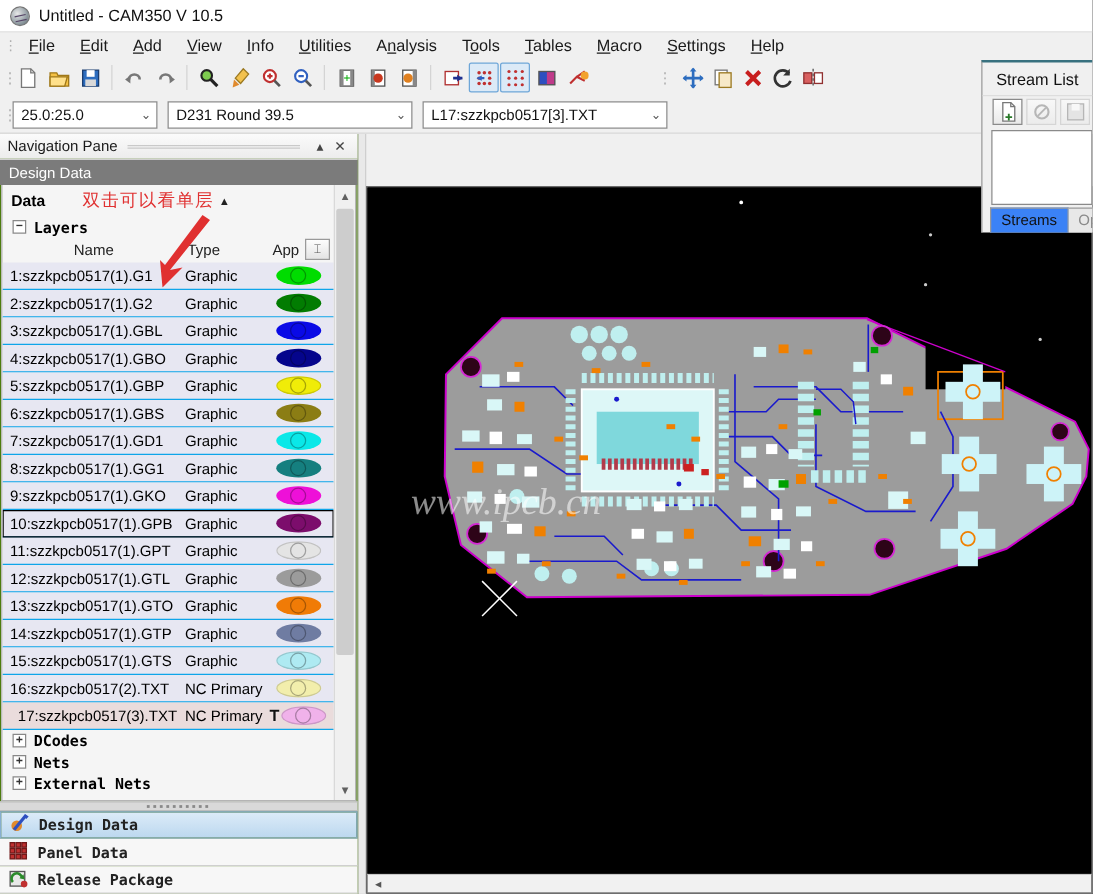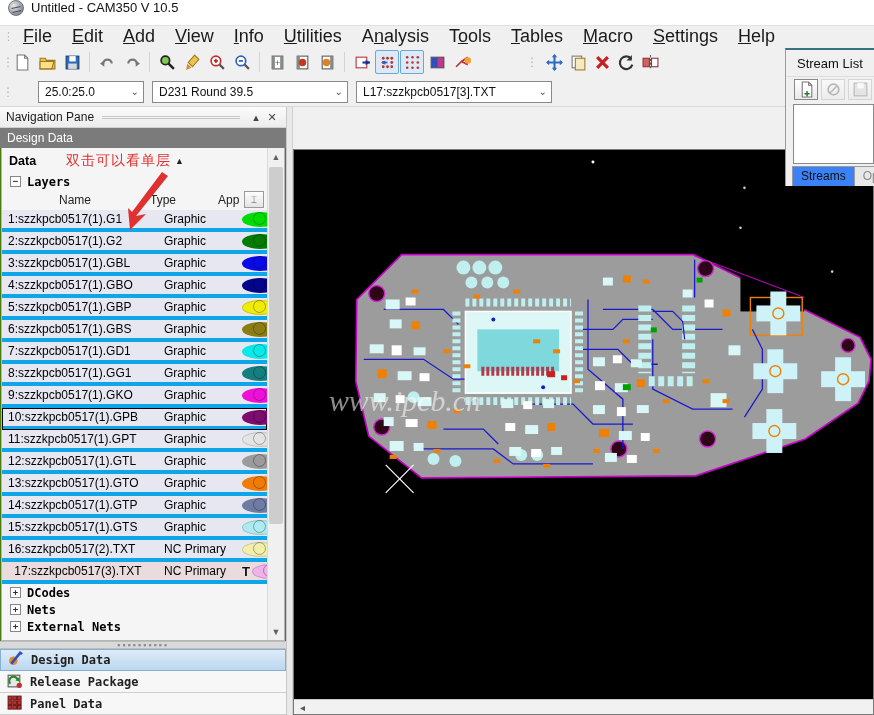--- a/index.html
+++ b/index.html
@@ -1,48 +1,48 @@
 <!DOCTYPE html>
 <html><head>
 <meta charset="utf-8">
 <style>
   * { margin:0; padding:0; box-sizing:border-box; }
   html,body { width:874px; height:715px; overflow:hidden; }
   body { font-family:"Liberation Sans", sans-serif; font-size:12px; background:#fff; color:#000; }
   .window { width:874px; height:715px; display:flex; flex-direction:column; background:#f0f0f0; position:relative; }
 
   
-  .titlebar { height:25px; background:#ffffff; display:flex; padding-left:8px; gap:7px; flex:0 0 auto; }
+  .titlebar { height:25px; background:#ffffff; display:flex; align-items:center; padding-left:8px; gap:7px; flex:0 0 auto; }
   .titlebar .ttext { font-size:13px; color:#111; }
   .appico { width:16px; height:16px; border-radius:50%;
     background:radial-gradient(circle at 35% 35%, #e8e8e8 0%, #9aa4aa 55%, #5b6b72 100%);
     border:1px solid #777; position:relative; }
   .appico:after{content:"";position:absolute;left:3px;top:6px;width:9px;height:3px;border-top:1px solid #546;border-bottom:1px solid #546;transform:rotate(-12deg);}
 
   
   .menubar { height:22px; background:#f0f0f0; display:flex; align-items:center; padding-left:14px; gap:2px; border-top:1px solid #e2e2e2; flex:0 0 auto; position:relative;}
   .menubar:before{content:"⋮";color:#b0b0b0;position:absolute;left:3px;font-size:11px;}
-  .mitem { padding:18px 9px; font-size:18px; color:#1a1a1a; cursor:default; }
+  .mitem { padding:18px 9px; font-size:13px; color:#1a1a1a; cursor:default; }
   .mitem u { text-decoration:underline; }
 
   
   .toolbar { height:30px; background:#f0f0f0; display:flex; align-items:center; padding-left:10px; gap:1px; flex:0 0 auto; position:relative;}
   .toolbar:before{content:"⋮";color:#b0b0b0;position:absolute;left:2px;font-size:12px;}
   .tbtn { width:24px; height:24px; display:flex; align-items:center; justify-content:center; border:1px solid transparent; border-radius:2px; }
   .tbtn.seld { border:1px solid #6ea6d8; background:#dceaf7; }
   .tbtn svg{display:block;}
   .tsep { width:1px; height:20px; background:#d4d4d4; margin:0 4px; }
   .tgap { width:50px; }
   .grp2:before{content:"⋮";color:#b0b0b0;font-size:12px;margin-right:4px;}
 
   .combobar { height:30px; background:#f0f0f0; display:flex; align-items:center; padding-left:10px; gap:8px; flex:0 0 auto; border-bottom:1px solid #d8d8d8; position:relative;}
   .combobar:before{content:"⋮";color:#b0b0b0;position:absolute;left:2px;font-size:12px;}
   .combo { height:22px; background:#fff; border:1px solid #8a8a8a; display:flex; align-items:center; justify-content:space-between; padding:0 4px 0 6px; font-size:12px; color:#111; }
   .combo .arr { color:#555; font-size:10px; margin-left:6px; }
-  .combo.c1{width:106px;margin-left:28px;} .combo.c2{width:196px;} .combo.c3{width:196px;text-align:center;}
+  .combo.c1{width:116px;} .combo.c2{width:196px;} .combo.c3{width:196px;text-align:center;}
 
   
   .bodyrow { flex:1 1 auto; display:flex; min-height:0; }
 
   
   .navpane { width:287px; flex:0 0 auto; display:flex; flex-direction:column; background:#4d7c0f; border-right:1px solid #c8c8c8; }
   .np-title { height:21px; display:flex; align-items:center; padding:0 6px; font-size:12px; color:#1a1a1a; background:linear-gradient(#fbfbfb,#ececec); border-bottom:1px solid #d0d0d0; }
   .np-title .sp { flex:1; border-bottom:3px double #c9c9c9; margin:0 8px; height:4px;}
   .np-btn { width:16px; height:14px; display:flex;align-items:center;justify-content:center; color:#444; font-size:11px; }
   .dd-header { height:20px; background:#7b7b7b; color:#fff; display:flex; align-items:center; padding-left:7px; font-size:12px; }
@@ -50,21 +50,21 @@
   .data-row { display:flex; align-items:center; height:25px; padding-left:7px; }
   .data-row .dlabel { font-weight:bold; font-size:12.5px; }
   .data-row .annot { color:#e03030; font-size:14px; margin-left:30px; letter-spacing:1px; white-space:nowrap;}
   .data-row .coll { color:#222; font-size:9px; margin-left:4px; }
   .tree-row { display:flex; align-items:center; height:17px; padding-left:8px; gap:6px; font-family:"DejaVu Sans Mono", monospace; font-weight:bold; font-size:12px; }
   .expander { width:11px; height:11px; border:1px solid #888; background:#fff; font-size:9px; line-height:9px; text-align:center; color:#333; flex:0 0 auto;}
   .lhead { display:grid; grid-template-columns:146px 62px 1fr; height:20px; align-items:center; font-size:12px; color:#222; position:relative;}
   .lhead .hName{text-align:center;} .lhead .hType{padding-left:2px;} .lhead .hApp{padding-left:8px;}
   .hbtn { position:absolute; right:3px; top:1px; width:20px; height:17px; border:1px solid #9a9a9a; background:linear-gradient(#fdfdfd,#e4e4e4); font-size:10px; color:#555; display:flex;align-items:center;justify-content:center;}
   .lrows { }
-  .lrow { display:grid; grid-template-columns:146px 62px 1fr; height:22px; align-items:center; background:#e7e7f2; border-bottom:4px solid #0ea5e9; font-size:12px;gap:16px; }
+  .lrow { display:grid; grid-template-columns:146px 62px 1fr; height:22px; align-items:center; background:#e7e7f2; border-bottom:1px solid #0ea5e9; font-size:12px; }
   .lrow .lname { padding-left:6px; white-space:nowrap; overflow:hidden; }
   .lrow .ltype { white-space:nowrap; }
   .lrow.sel { outline:1px solid #000; outline-offset:-1px; }
   .lrow.cur { background:#eadcdc;text-align:center; }
   .swcell { display:flex; align-items:center; justify-content:center; gap:2px; position:relative;}
   .swatch { width:36px; height:15px; border-radius:50%; position:relative; }
   .swatch:after { content:""; position:absolute; left:50%; top:50%; width:11px; height:11px; margin:-7px 0 0 -7px; border:1.5px solid rgba(0,0,0,0.30); border-radius:50%; }
   .drillT { font-weight:bold; font-size:13px; color:#111; display:none; text-shadow:0 0 1px #fff; }
   .lrow.cur .drillT { display:inline; }
 
@@ -491,42 +491,42 @@
           <div class="navbtn active">
             <span><svg width="17" height="17" viewBox="0 0 16 16">
                 <circle cx="6" cy="10" r="4" fill="#e08a2e"></circle>
                 <path d="M4 13 L13 2" stroke="#2d4fc0" stroke-width="2.4"></path>
                 <path d="M12 1l3 2-2 2z" fill="#2d4fc0"></path>
               </svg></span>
             <span>Design Data</span>
           </div>
           <div class="navbtn">
             <span><svg width="17" height="17" viewBox="0 0 16 16">
-                <rect x="2" y="3" width="11" height="11" fill="#e8e8e8" stroke="#555"></rect>
-                <path d="M4 11 A4 4 0 1 1 11 8" fill="none" stroke="#2a8a2a" stroke-width="2"></path>
-                <path d="M12 5l1 4-4-1z" fill="#2a8a2a"></path>
-                <circle cx="12.5" cy="12.5" r="2.5" fill="#c03030"></circle>
-              </svg></span>
-            <span>Release Package</span>
-          </div>
-          <div class="navbtn">
-            <span><svg width="17" height="17" viewBox="0 0 16 16">
                 <g fill="#c03030" stroke="#701818">
                   <rect x="2" y="2" width="3.4" height="3.4"></rect>
                   <rect x="6.4" y="2" width="3.4" height="3.4"></rect>
                   <rect x="10.8" y="2" width="3.4" height="3.4"></rect>
                   <rect x="2" y="6.4" width="3.4" height="3.4"></rect>
                   <rect x="6.4" y="6.4" width="3.4" height="3.4"></rect>
                   <rect x="10.8" y="6.4" width="3.4" height="3.4"></rect>
                   <rect x="2" y="10.8" width="3.4" height="3.4"></rect>
                   <rect x="6.4" y="10.8" width="3.4" height="3.4"></rect>
                   <rect x="10.8" y="10.8" width="3.4" height="3.4"></rect>
                 </g>
               </svg></span>
             <span>Panel Data</span>
+          </div>
+          <div class="navbtn">
+            <span><svg width="17" height="17" viewBox="0 0 16 16">
+                <rect x="2" y="3" width="11" height="11" fill="#e8e8e8" stroke="#555"></rect>
+                <path d="M4 11 A4 4 0 1 1 11 8" fill="none" stroke="#2a8a2a" stroke-width="2"></path>
+                <path d="M12 5l1 4-4-1z" fill="#2a8a2a"></path>
+                <circle cx="12.5" cy="12.5" r="2.5" fill="#c03030"></circle>
+              </svg></span>
+            <span>Release Package</span>
           </div>
         </div>
     </div>
 
     <div class="vsplit"></div>
 
     <div class="canvaswrap">
       <div class="canvas">
         <svg width="100%" height="100%" viewBox="0 0 581 578" preserveAspectRatio="xMinYMin slice">
 

